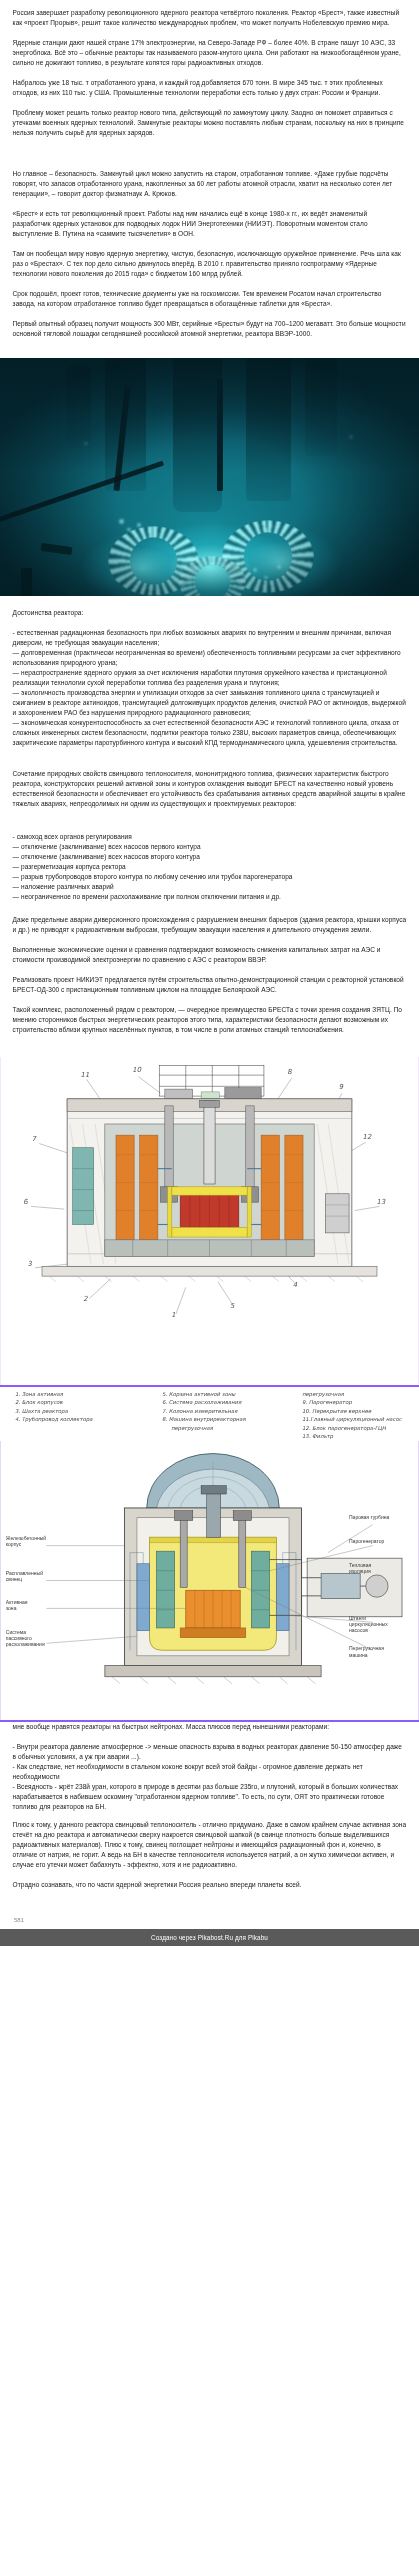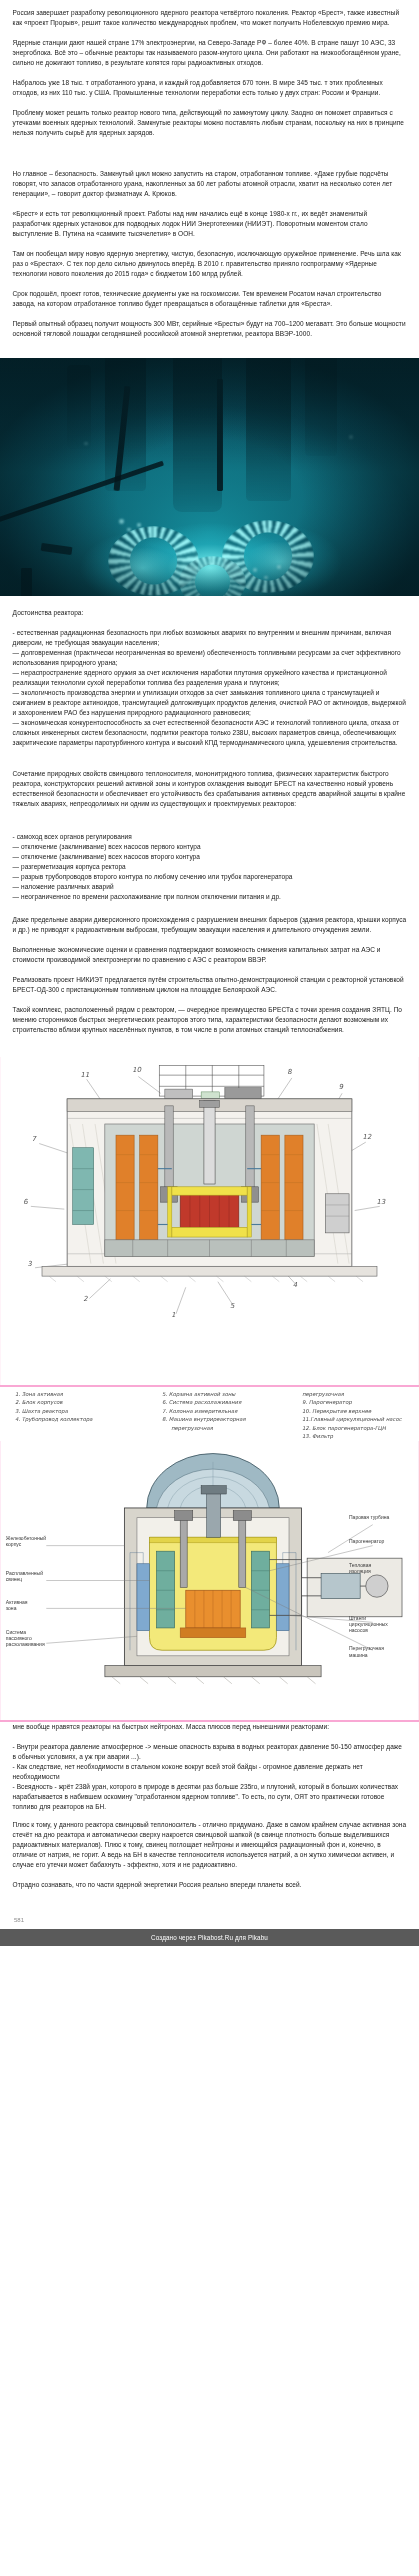--- a/index.html
+++ b/index.html
@@ -59,21 +59,21 @@
     filter:blur(0.8px);opacity:.9;
   }
   .pool .glowdot{position:absolute;border-radius:50%;background:rgba(190,255,255,.55);filter:blur(1px);}
   .pool .rod{position:absolute;background:rgba(3,22,28,.85);filter:blur(0.3px);border-radius:1.4px;}
   .pool .haze{
     position:absolute;inset:0;
     background:linear-gradient(180deg,rgba(7,62,76,.35),rgba(7,62,76,0) 45%);
   }
 
   
-  .draw-wrap{width:419px;background:#f9a8d4;}
+  .draw-wrap{width:419px;background:#8b5cf6;}
   .legend{
     padding:2.8px 9.8px 0 15.4px;
     font-family:"DejaVu Sans",sans-serif;
     font-size:5.3px;
     line-height:8.5px;
     color:#4a4a4a;
     font-style:italic;
     display:grid;
     grid-template-columns:147px 140px 119px;
     column-gap:0;

